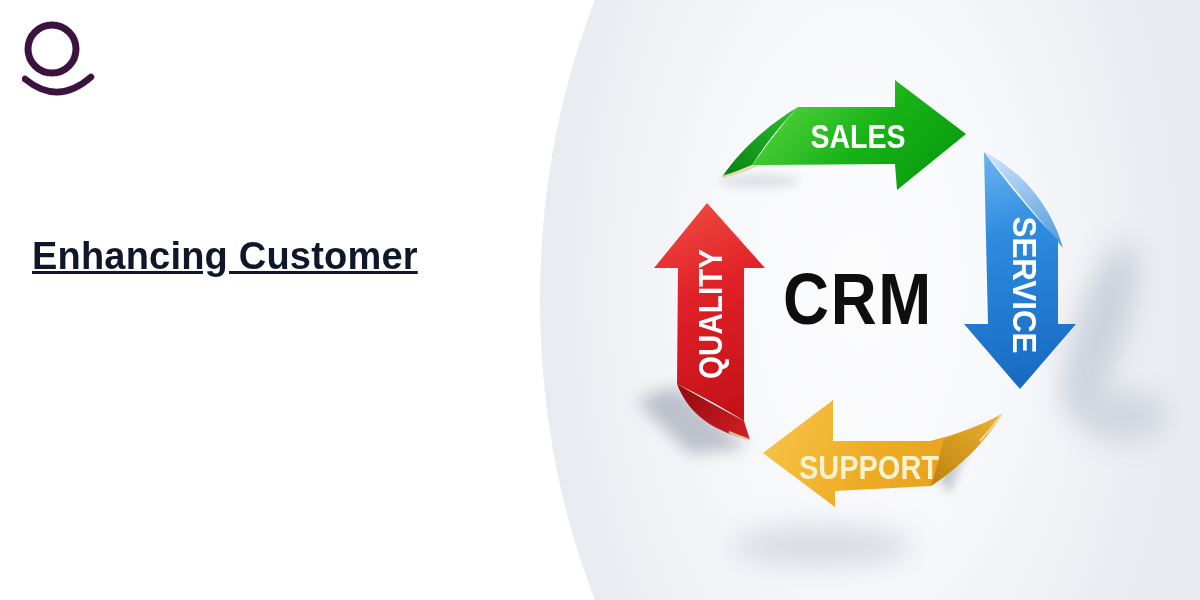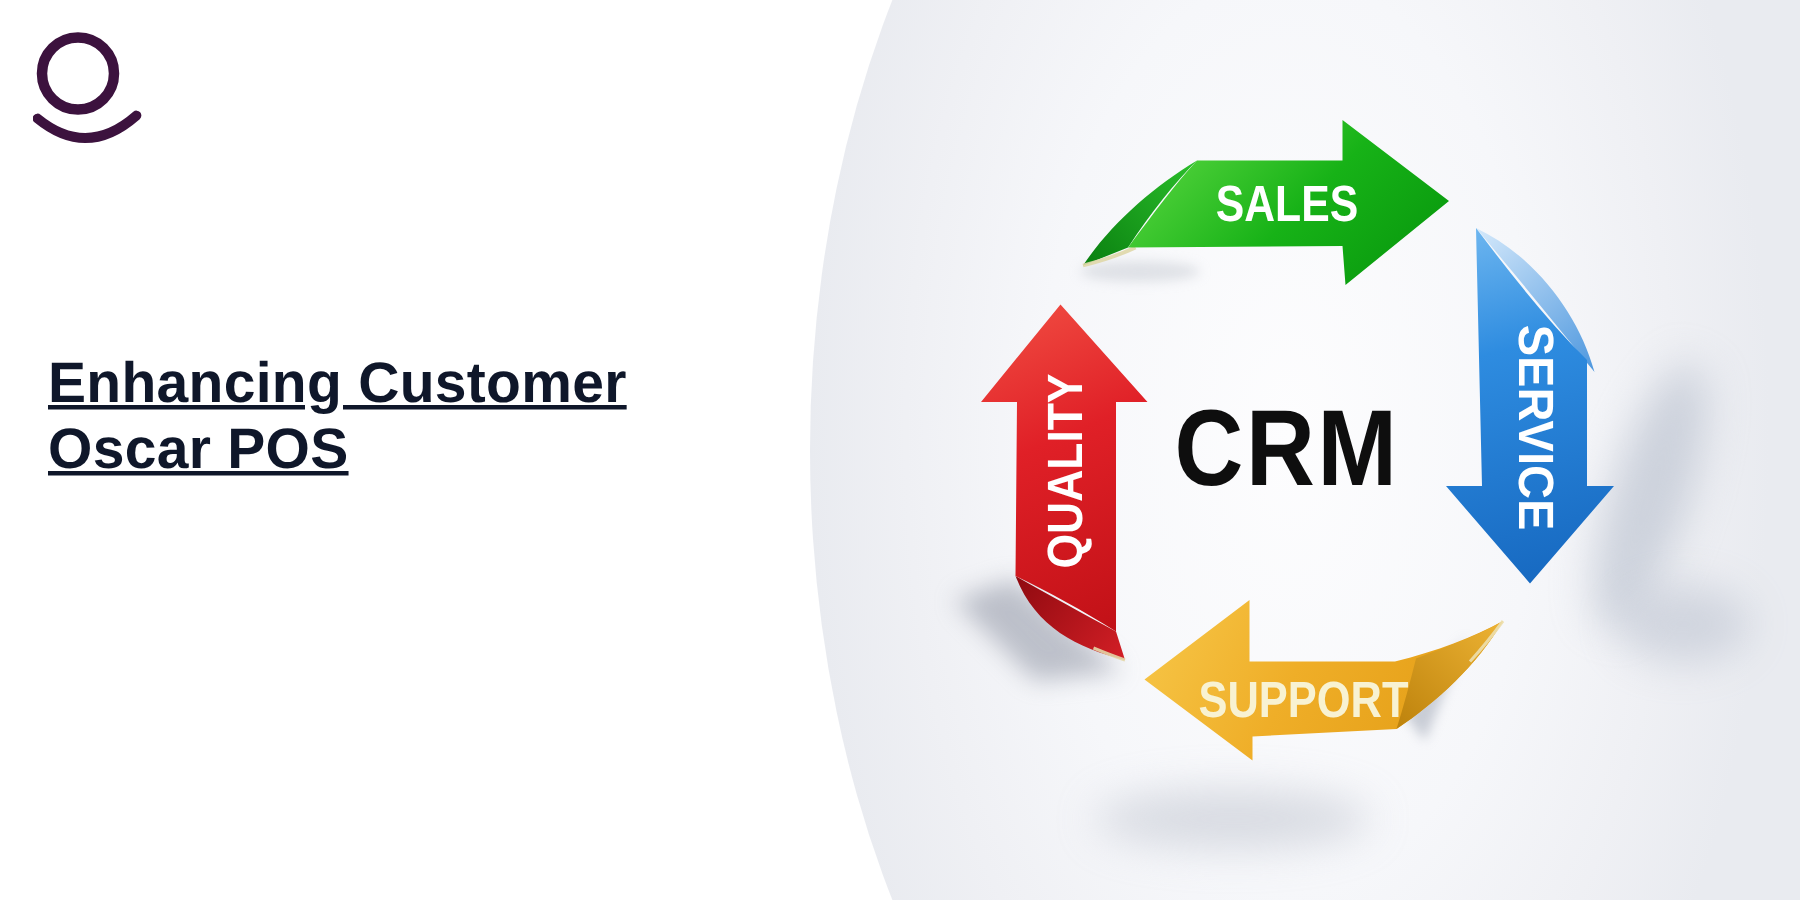--- a/index.html
+++ b/index.html
@@ -34,21 +34,20 @@
 
   <div class="blob"></div>
 
   <svg class="logo" width="80" height="92" viewBox="0 0 80 92">
     <circle cx="30" cy="31" r="24" fill="none" stroke="#3c123e" stroke-width="7"></circle>
     <path d="M 3,61 Q 36,88 69,59" fill="none" stroke="#3c123e" stroke-width="6.5" stroke-linecap="round"></path>
   </svg>
 
   <div class="headline">
     <div>Enhancing Customer</div>
-    <div>Oscar POS</div>
   </div>
 
   <svg class="diagram" width="1200" height="600" viewBox="0 0 1200 600">
     <defs>
       <filter id="blurSm" x="-60%" y="-60%" width="220%" height="220%">
           <feGaussianBlur stdDeviation="4"></feGaussianBlur>
         </filter>
       <filter id="blurMd" x="-60%" y="-60%" width="220%" height="220%">
           <feGaussianBlur stdDeviation="8"></feGaussianBlur>
         </filter>

